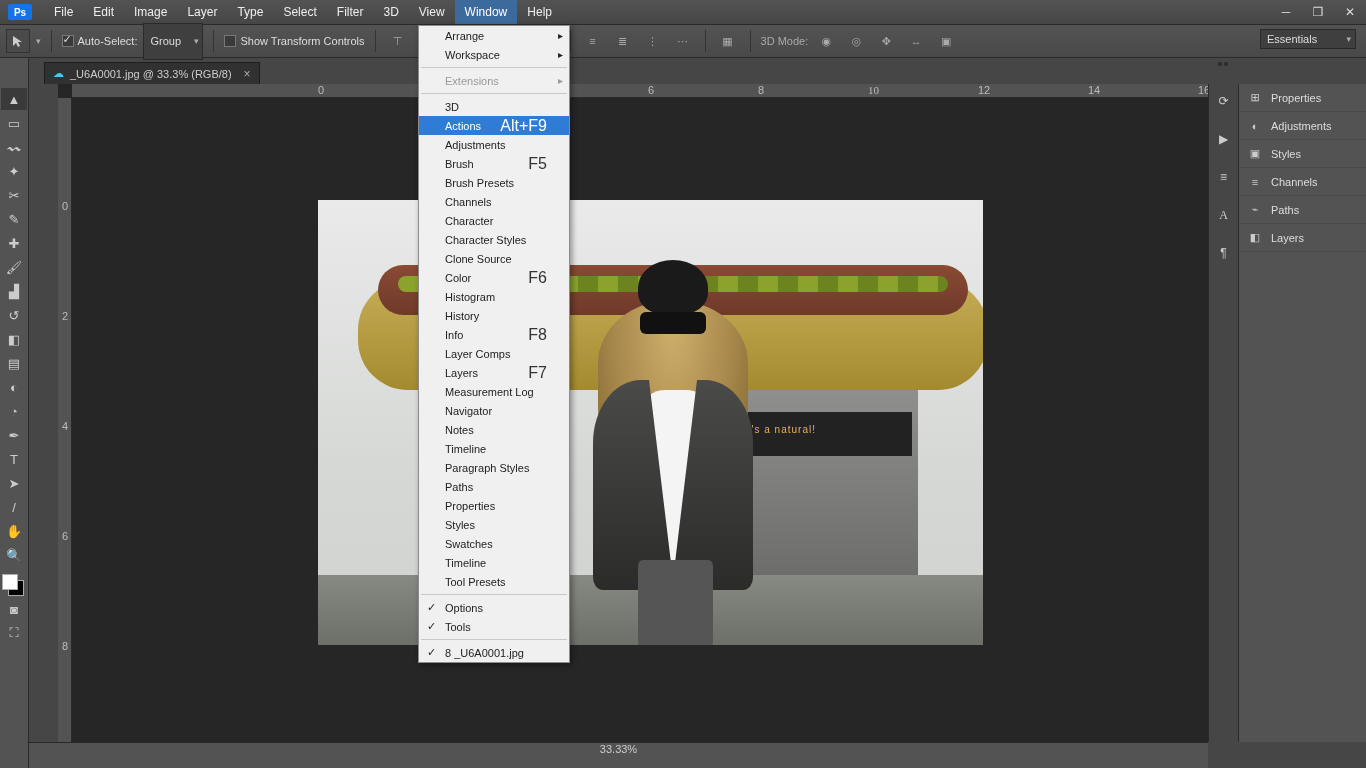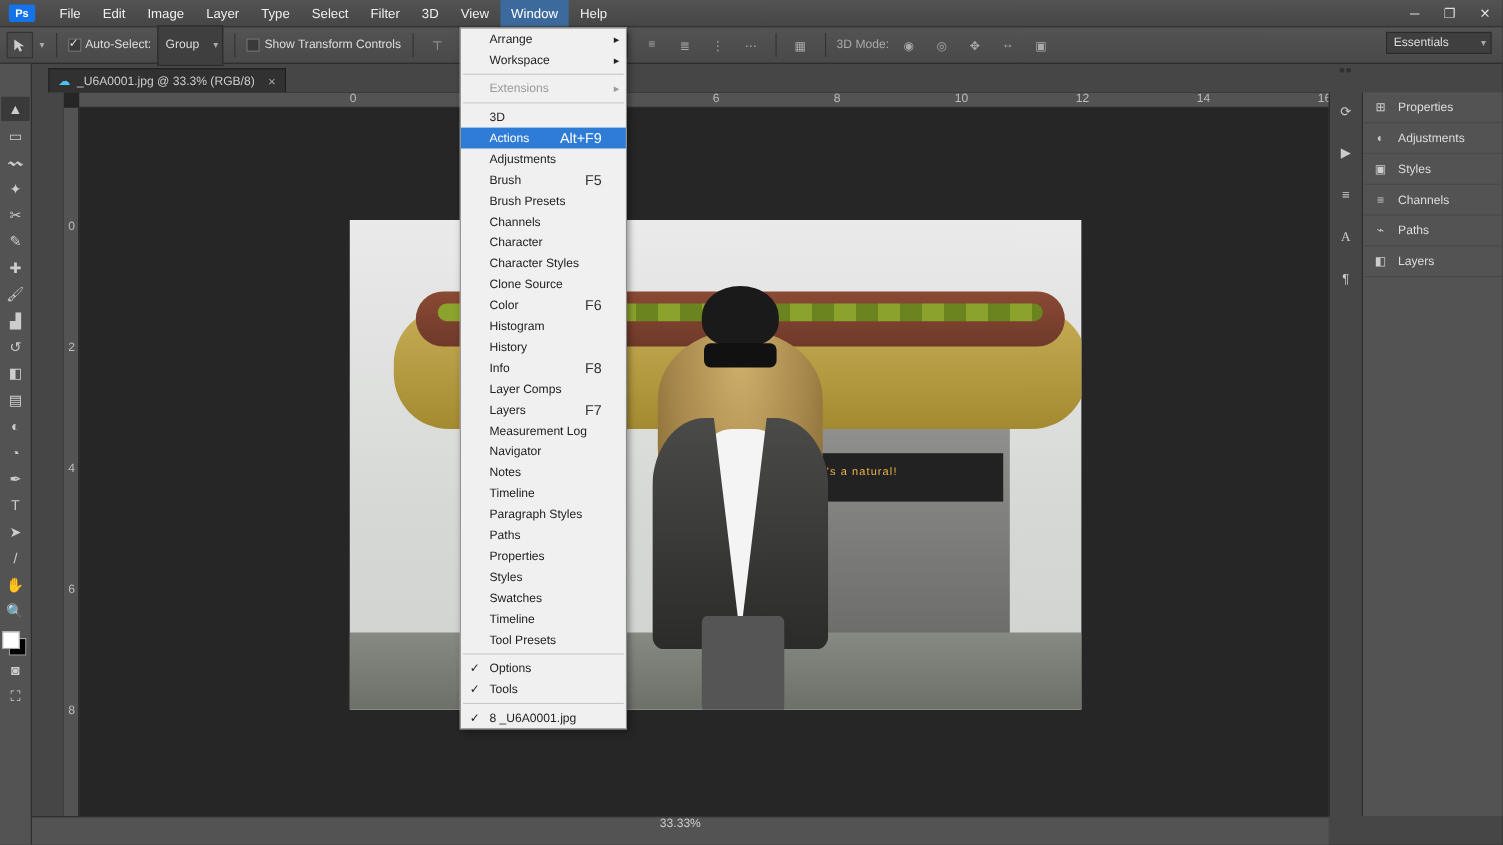--- a/index.html
+++ b/index.html
@@ -76,21 +76,21 @@
 
 
 .workspace-switch { position:absolute; top:29px; right:10px; width:96px; height:20px; }
 
 
 .dd-menu { position:absolute; top:25px; left:418px; width:152px; background:#f0f0f0; border:1px solid #8c8c8c; box-shadow:2px 2px 6px rgba(0,0,0,.4); z-index:100; }
 .dd-row { height:19px; display:flex; align-items:center; padding:0 22px 0 26px; color:#222; font-size:12px; position:relative; }
 .dd-row.hover { background:#2e7cd6; color:#fff; }
 .dd-row.hover .sc { color:#fff; }
 .dd-row.dis { color:#9a9a9a; }
-.dd-row .sc { margin-left:auto; color:#333; font-size:13px; }
+.dd-row .sc { margin-left:auto; color:#333; font-size:16px; }
 .dd-row.sub::after { content:"▸"; position:absolute; right:6px; font-size:10px; }
 .dd-row.chk::before { content:"✓"; position:absolute; left:8px; font-size:11px; }
 .dd-sep { height:1px; background:#c8c8c8; margin:3px 2px; }
 
 
 .statusbar { position:absolute; bottom:0; left:29px; right:158px; height:26px; background:#535353; border-top:1px solid #2a2a2a; display:flex; align-items:center; padding:0 6px; color:#ccc; gap:10px; font-size:11px;flex-direction:column; }
 .tab-handle { position:absolute; top:62px; right:132px; width:22px; height:8px; display:flex; justify-content:center; gap:2px; }
 .tab-handle span { width:4px; height:4px; background:#2f2f2f; border-radius:1px; }
 .tab-handle-left { position:absolute; top:62px; left:7px; width:22px; height:8px; display:flex; justify-content:center; gap:2px; }
 .tab-handle-left span { width:4px; height:4px; background:#2f2f2f; border-radius:1px; }
@@ -188,21 +188,21 @@
 
 <div class="workspace">
 
   <div class="canvas-area">
     <div class="ruler-h" id="ruler-h">
         <div class="tick" style="left: 246px;">0</div>
         <div class="tick" style="left: 356px;">2</div>
         <div class="tick" style="left: 466px;">4</div>
         <div class="tick" style="left: 576px;">6</div>
         <div class="tick" style="left: 686px;">8</div>
-        <div class="tick" style="left: 796px;">10</div>
+        <div class="tick" style="left: 796px; font-family: Liberation Serif, serif;">10</div>
         <div class="tick" style="left: 906px;">12</div>
         <div class="tick" style="left: 1016px;">14</div>
         <div class="tick" style="left: 1126px;">16</div>
       </div>
     <div class="ruler-v" id="ruler-v">
         <div class="tick" style="top: 102px;">0</div>
         <div class="tick" style="top: 212px;">2</div>
         <div class="tick" style="top: 322px;">4</div>
         <div class="tick" style="top: 432px;">6</div>
         <div class="tick" style="top: 542px;">8</div>

